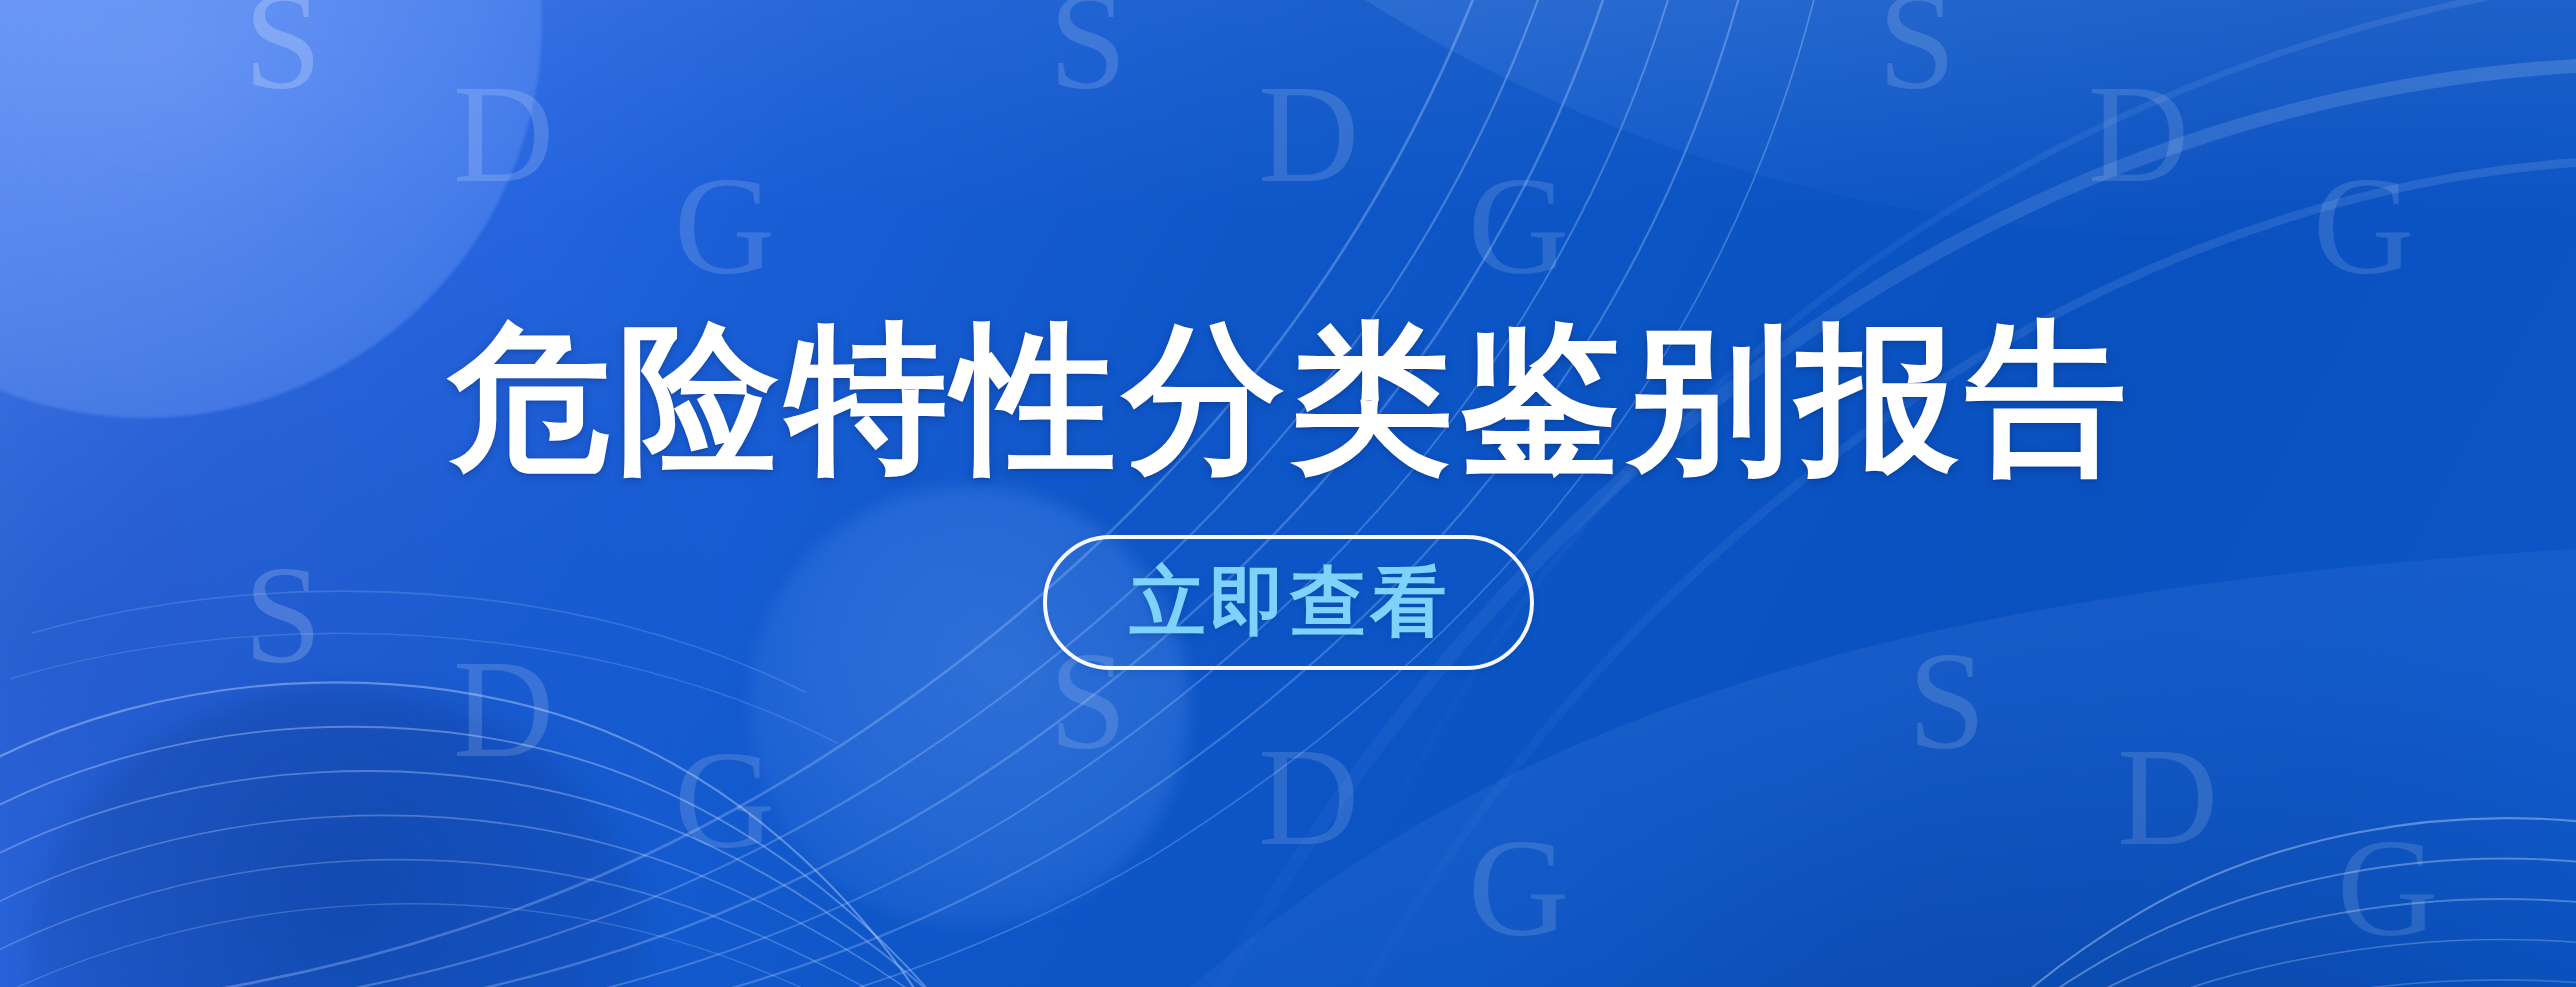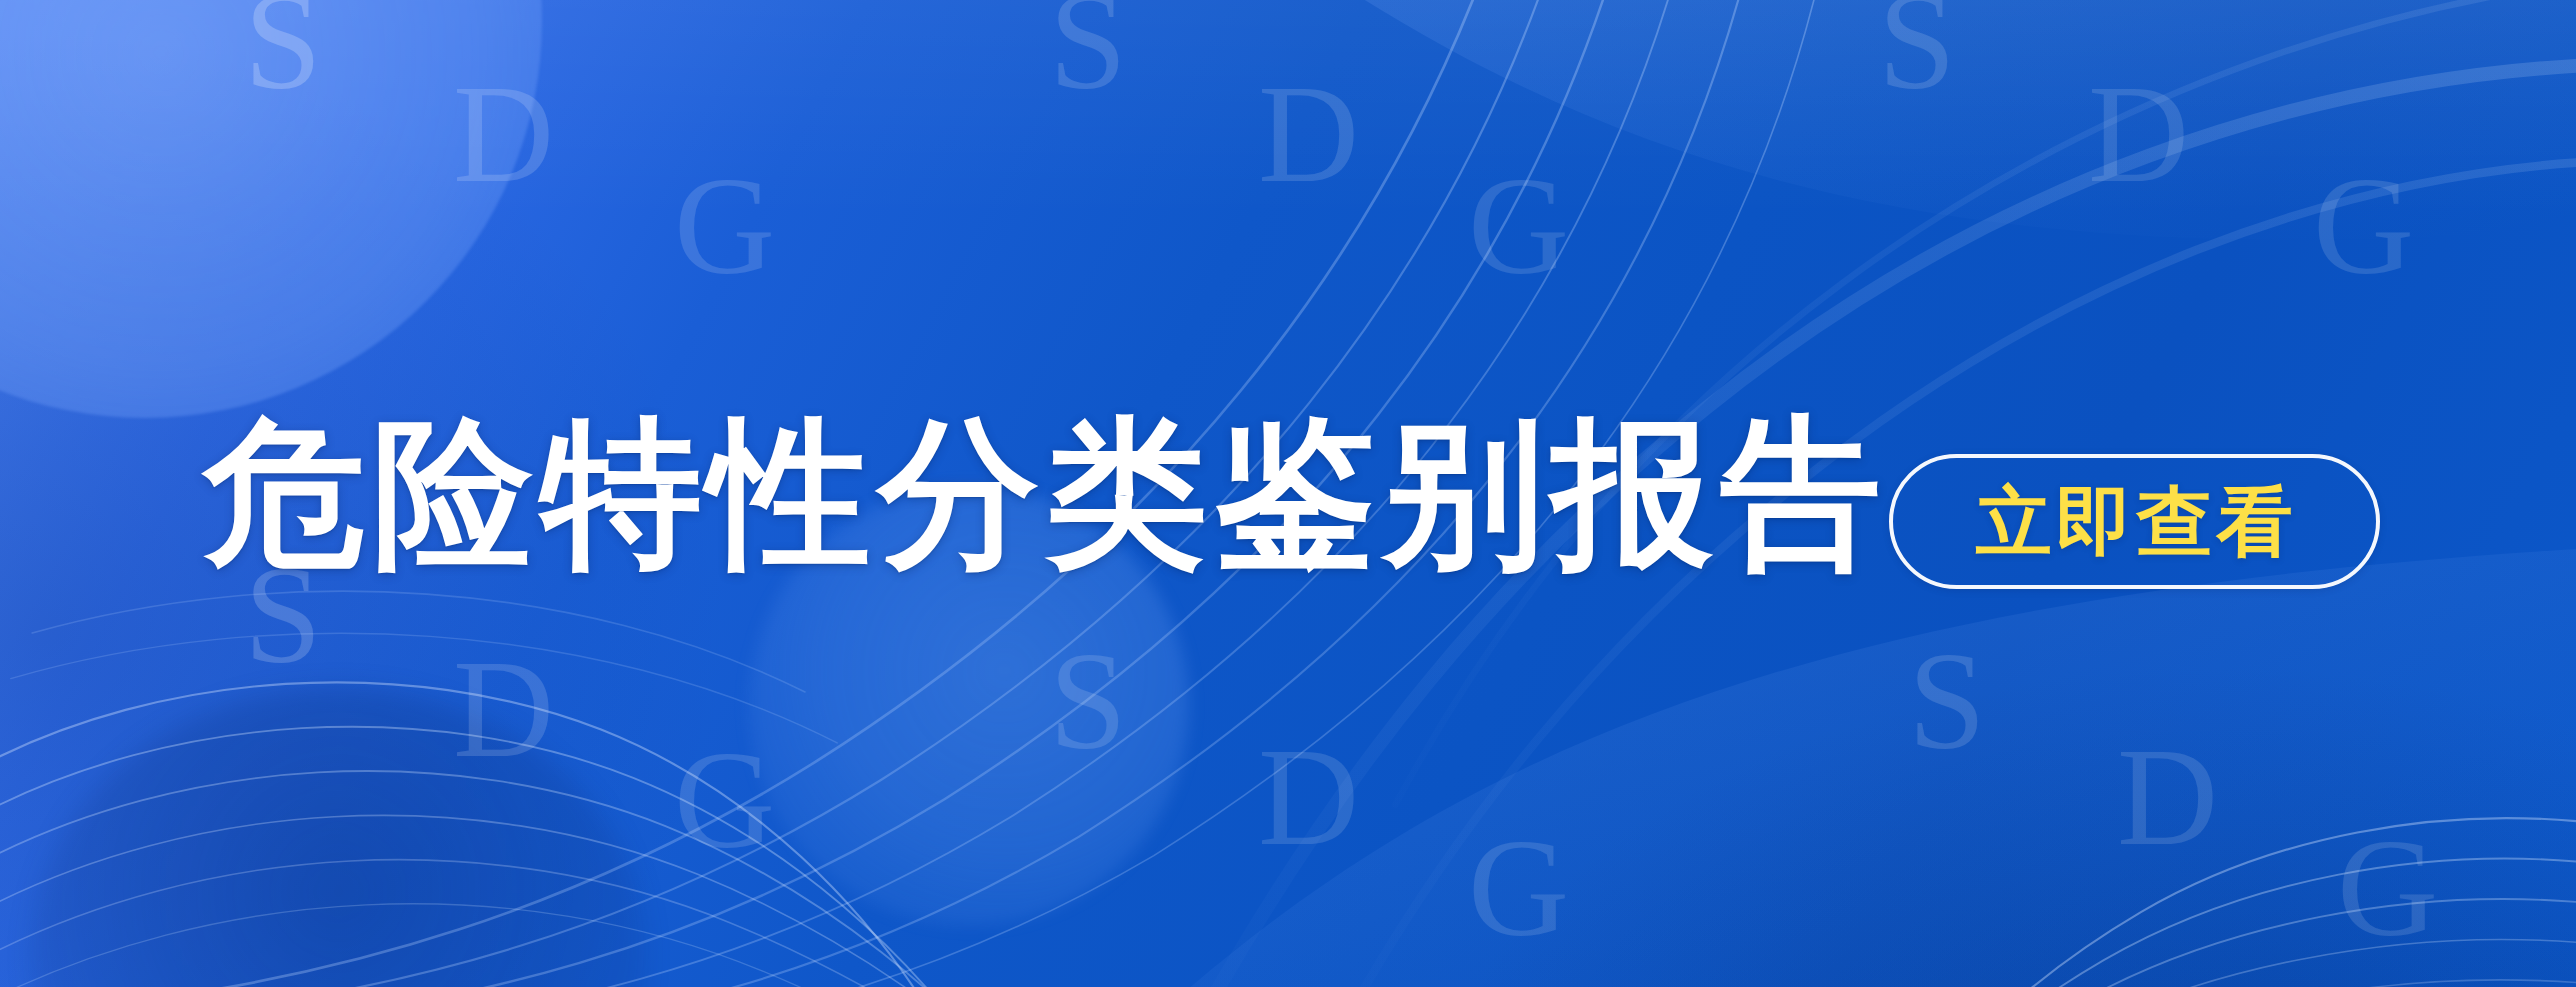--- a/index.html
+++ b/index.html
@@ -110,21 +110,21 @@
     color: rgba(255,255,255,0.13);
     line-height: 1;
     user-select: none;
   }
 
   
   .content {
     position: absolute;
     inset: 0;
     display: flex;
-    flex-direction: row;
+    flex-direction: column;
     align-items: center;
     justify-content: center;
   }
 
   .title {
     font-family: "Liberation Sans", "DejaVu Sans", sans-serif;
     font-weight: 700;
     font-size: 161px;
     line-height: 1.0;
     letter-spacing: 7.5px;
@@ -153,21 +153,21 @@
     cursor: pointer;
     padding: 0;
     box-shadow: 0 1.6px 7.5px rgba(4,32,92,0.18);
   }
   .cta-label {
     font-family: "Liberation Sans", "DejaVu Sans", sans-serif;
     font-weight: 700;
     font-size: 76px;
     line-height: 1;
     letter-spacing: 4.3px;
-    color: #fde047;
+    color: #7dd3fc;
     white-space: nowrap;
     margin-left: 4.3px;
     text-shadow: 0 1.6px 6.4px rgba(4,32,92,0.22);
   }
 </style>
 </head>
 <body>
 
 <div id="banner">
 

